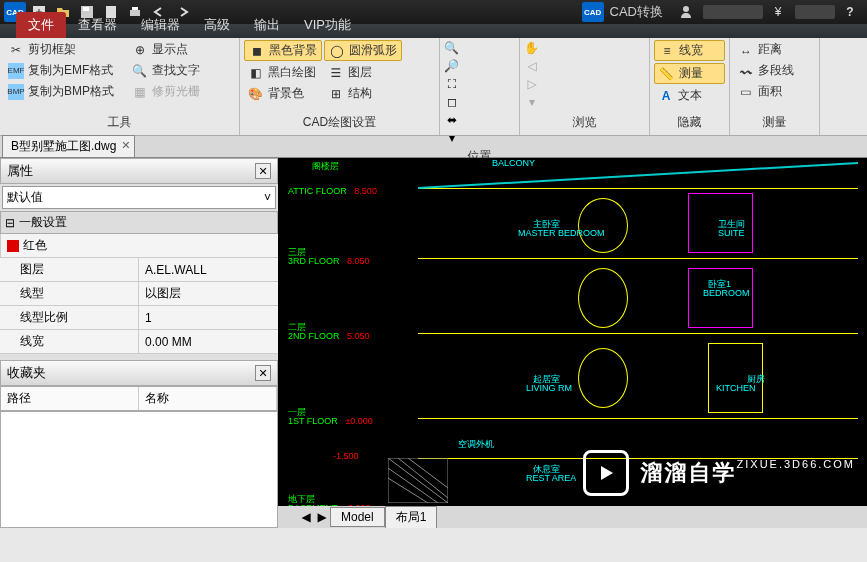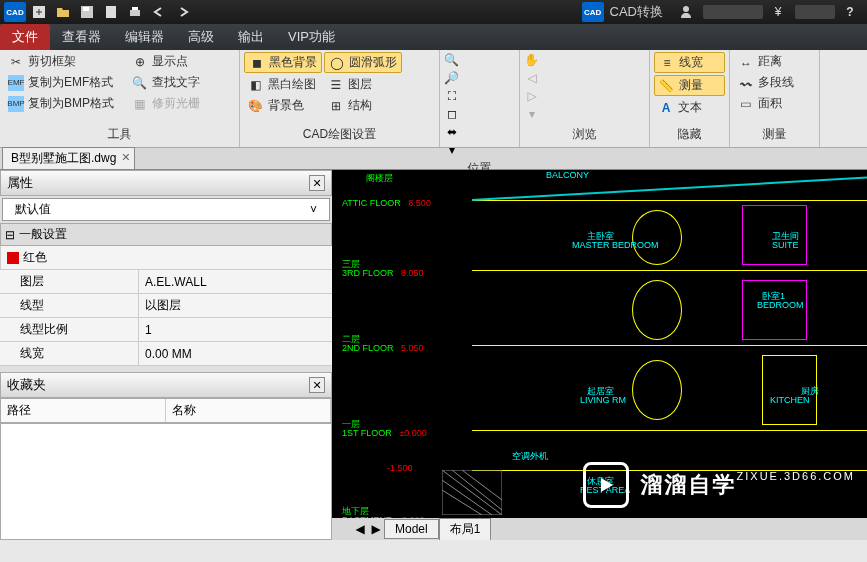--- a/index.html
+++ b/index.html
@@ -7,21 +7,21 @@
 
 
 .titlebar { height: 24px; background: linear-gradient(#2a2a2a,#1a1a1a); display: flex; align-items: center; padding: 0 4px; color: #ccc; }
 .titlebar .tb-icon { width: 22px; height: 20px; display: flex; align-items: center; justify-content: center; margin-right: 2px; }
 .titlebar .tb-icon svg { width: 16px; height: 16px; }
 .titlebar .spacer { flex: 1; }
 .titlebar .tb-text { margin-right: 8px; font-size: 13px; }
 .titlebar .tb-right { display: flex; align-items: center; gap: 4px; }
 
 
-.menutabs { height: 26px; background: linear-gradient(#3a3f44,#2b3035); display: flex; align-items: flex-end; padding-left: 0; }
+.menutabs { height: 14px; background: linear-gradient(#3a3f44,#2b3035); display: flex; align-items: flex-end; padding-left: 16px; }
 .menutabs .mtab { padding: 4px 12px; color: #ddd; font-size: 13px; }
 .menutabs .mtab.active { background: #b02a2a; color: #fff; border-radius: 3px 3px 0 0; }
 
 
 .ribbon { height: 98px; background: #e8e8e8; display: flex; border-bottom: 1px solid #aaa; }
 .rgroup { border-right: 1px solid #bbb; padding: 2px 4px; display: flex; flex-direction: column; justify-content: space-between; }
 .rgroup .items { display: flex; flex-direction: column; gap: 2px; flex: 1; }
 .rgroup .ritem { display: flex; align-items: center; gap: 4px; padding: 1px 4px; font-size: 12px; color: #333; white-space: nowrap; }
 .rgroup .ritem.ylw { background: #ffe089; border: 1px solid #c9a227; border-radius: 2px; }
 .rgroup .glabel { text-align: center; font-size: 12px; color: #333; padding: 2px 0; }
@@ -29,26 +29,26 @@
 .ricon { width: 16px; height: 16px; display: inline-flex; align-items: center; justify-content: center; }
 .small-icons { display: flex; gap: 4px; flex-wrap: wrap; }
 
 
 .doctab-bar { height: 22px; background: #d8d8d8; display: flex; align-items: flex-end; padding-left: 2px; border-bottom: 1px solid #888; }
 .doctab { background: #f0f0f0; border: 1px solid #888; border-bottom: none; padding: 2px 18px 2px 8px; font-size: 12px; position: relative; }
 .doctab .close { position: absolute; right: 4px; top: 3px; font-size: 11px; color: #666; }
 
 
 .main { display: flex; height: 370px; }
-.sidepanel { width: 332px; display: flex; flex-direction: column; background: #e0e0e0; }
+.sidepanel { width: 278px; display: flex; flex-direction: column; background: #e0e0e0; }
 
 
 .panel-title { background: linear-gradient(#fafafa,#d8d8d8); border: 1px solid #aaa; padding: 3px 6px; display: flex; justify-content: space-between; align-items: center; font-size: 13px; }
 .panel-title .xbtn { width: 16px; height: 16px; border: 1px solid #888; background: #eee; display: flex; align-items: center; justify-content: center; font-size: 11px; }
-.dropdown { background: #fff; border: 1px solid #999; margin: 2px; padding: 2px 12px; display: flex; justify-content: space-between; align-items: center; }
+.dropdown { background: #fff; border: 1px solid #999; margin: 2px; padding: 2px 4px; display: flex; justify-content: space-between; align-items: center; }
 .prop-header { background: #ddd; border: 1px solid #aaa; padding: 2px 4px; display: flex; align-items: center; gap: 4px; }
 .prop-grid { display: flex; flex-direction: column; }
 .prop-row { display: flex; border-bottom: 1px solid #ccc; background: #f4f4f4; }
 .prop-row .k { width: 138px; padding: 3px 20px; }
 .prop-row .v { flex: 1; padding: 3px 6px; border-left: 1px solid #ccc; display: flex; align-items: center; gap: 4px; }
 .color-swatch { width: 12px; height: 12px; background: #d00; display: inline-block; }
 .fav-cols { display: flex; background: #fafafa; border: 1px solid #aaa; }
 .fav-cols > div { padding: 3px 6px; flex: 1; border-right: 1px solid #ccc; }
 .fav-body { flex: 1; background: #fff; border: 1px solid #aaa; }
 

